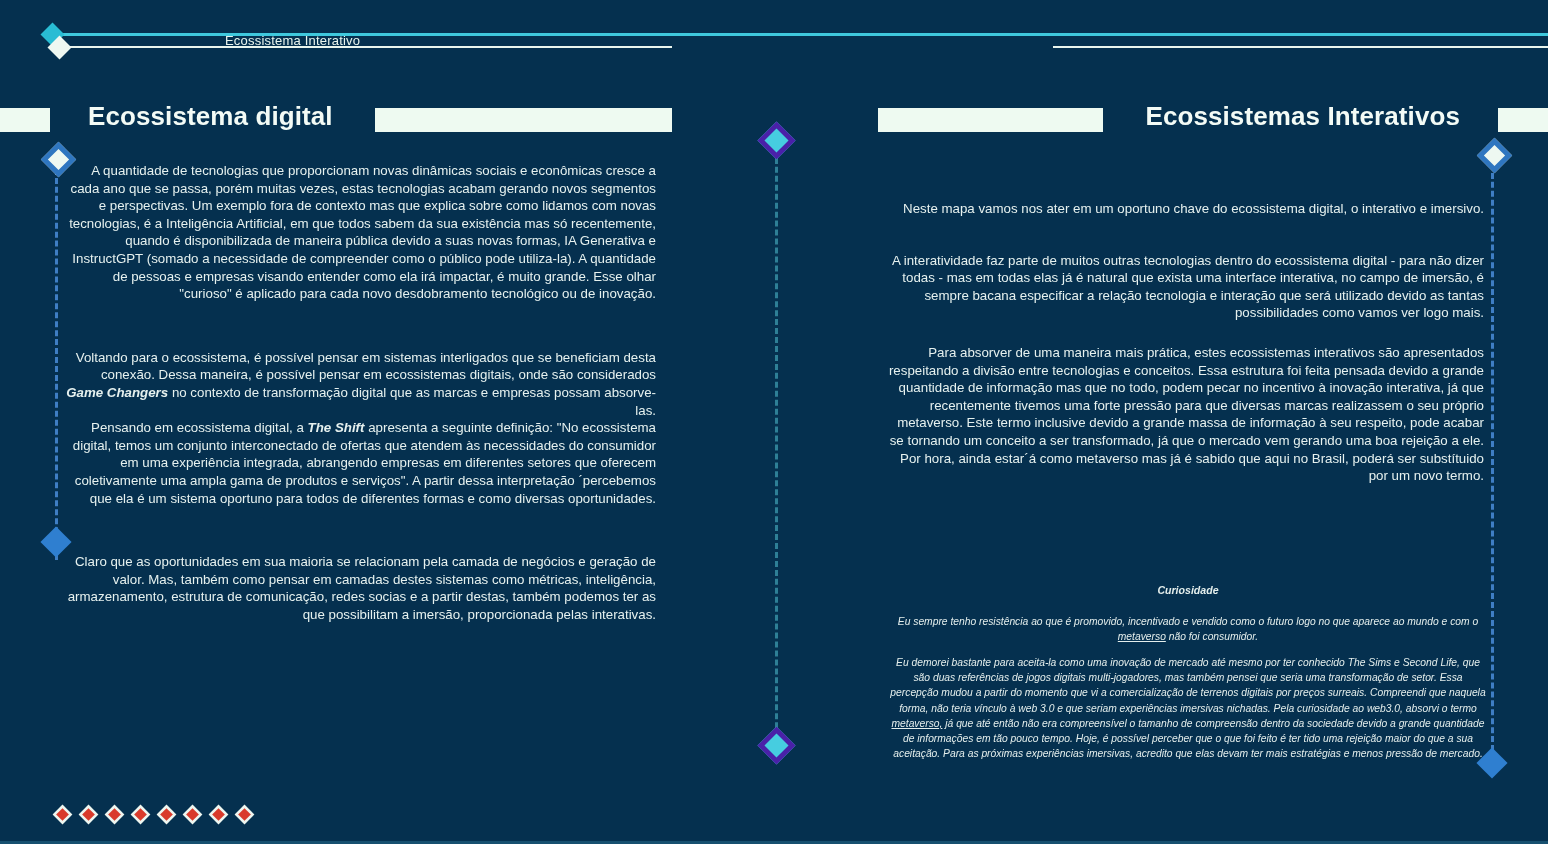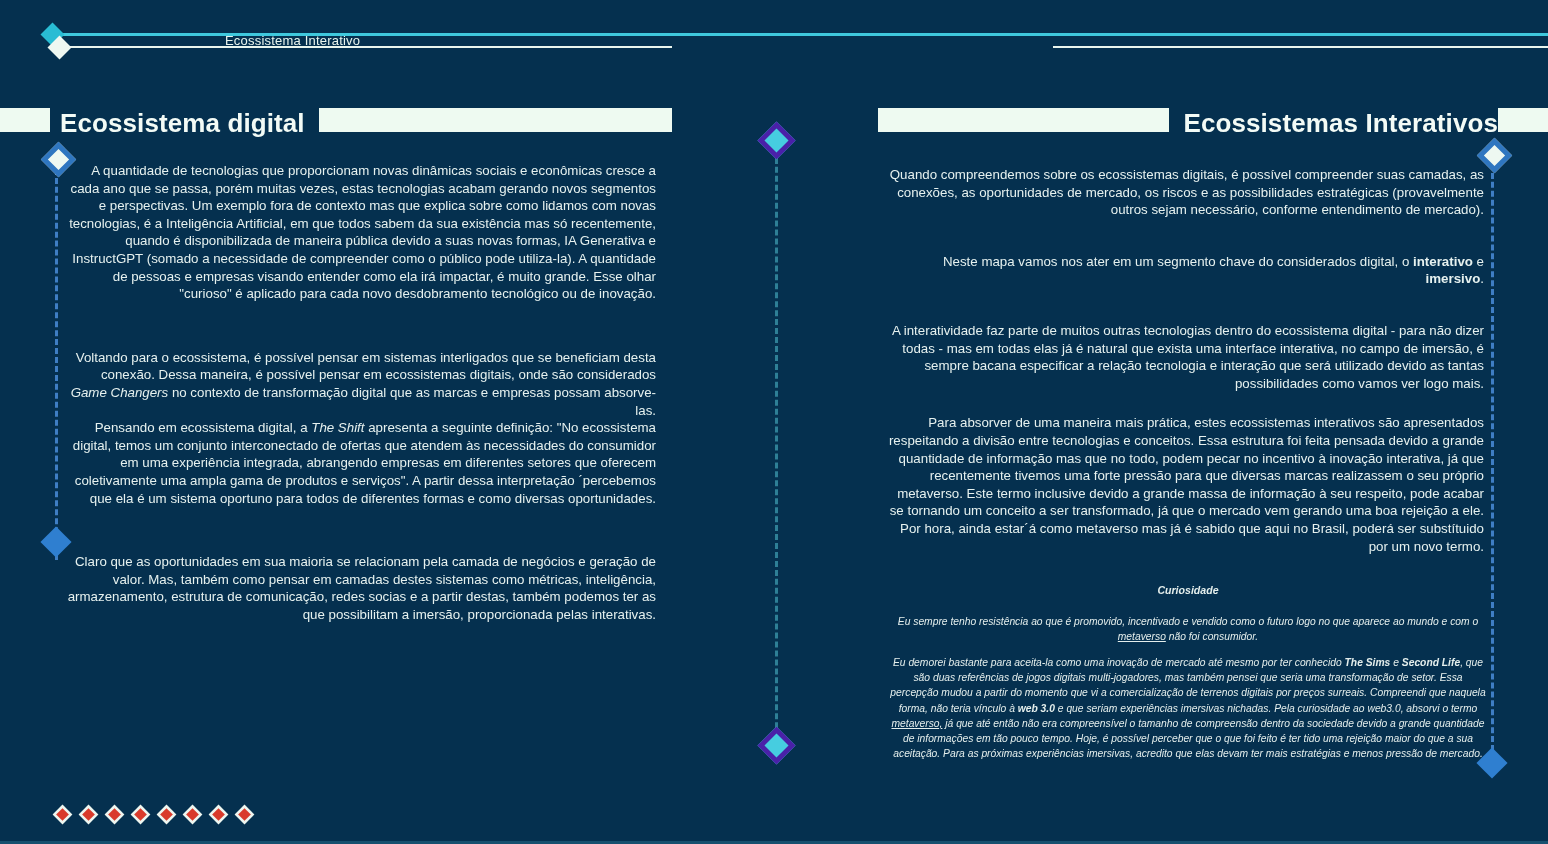--- a/index.html
+++ b/index.html
@@ -68,42 +68,43 @@
     width: 17px;
     height: 17px;
     background: #eff8f2;
     transform: rotate(45deg);
   }
 
   
   .title-row {
     position: absolute;
     display: flex;
-    align-items: flex-start;
+    align-items: flex-end;
     height: 24px;
+    gap: 28px;
   }
   .title-row.left  { left: 0px;  top: 108px; width: 672px; }
   .title-row.right { left: 878px; top: 108px; width: 670px; justify-content: flex-end; }
   .title-bar {
     background: #eefaf1;
     height: 24px;
   }
   .title-text {
     font-size: 26px;
     font-weight: bold;
     color: #f3fbf6;
     white-space: nowrap;
     letter-spacing: .1px;
   }
   .tb-l1 { width: 50px; }
   .tb-l2 { flex: 1 1 auto; margin-left: 14px; }
   .tb-r1 { flex: 1 1 auto; margin-right: 14px; }
   .tb-r2 { width: 50px; }
   .title-row.left .title-text  { margin-left: 10px; }
-  .title-row.right .title-text { }
+  .title-row.right .title-text { margin-right: 10px; }
 
   
   .vguide {
     position: absolute;
     width: 0;
     border-left: 3px dashed #3f7ec4;
   }
   .vguide.left  { left: 55px;   top: 160px; height: 400px; }
   .vguide.right { left: 1491px; top: 155px; height: 605px; }
   .vguide.center {
@@ -138,22 +139,22 @@
     font-size: 13.3px;
     line-height: 17.6px;
     color: #e6f1ef;
   }
   .col.left  { left: 62px;  top: 162px; width: 594px; text-align: right; }
   .col.right { left: 884px; top: 166px; width: 600px; text-align: right; }
   .col p { margin: 0; }
   .gap-sm { height: 22px; }
   .gap-md { height: 34px; }
   .gap-lg { height: 46px; }
-  em { font-style: italic; }
-  strong { font-weight: bold; }
+  em { font-style: italic; font-weight: bold; }
+  strong { font-weight: normal; }
 
   
   .curio {
     position: absolute;
     left: 890px;
     top: 583px;
     width: 596px;
     text-align: center;
     font-style: italic;
     font-size: 10.3px;
@@ -239,23 +240,22 @@
   <div class="col left">
     <p>A quantidade de tecnologias que proporcionam novas dinâmicas sociais e econômicas cresce a cada ano que se passa, porém muitas vezes, estas tecnologias acabam gerando novos segmentos e perspectivas. Um exemplo fora de contexto mas que explica sobre como lidamos com novas tecnologias, é a Inteligência Artificial, em que todos sabem da sua existência mas só recentemente, quando é disponibilizada de maneira pública devido a suas novas formas, IA Generativa e InstructGPT (somado a necessidade de compreender como o público pode utiliza-la). A quantidade de pessoas e empresas visando entender como ela irá impactar, é muito grande. Esse olhar "curioso" é aplicado para cada novo desdobramento tecnológico ou de inovação.</p>
     <div class="gap-lg"></div>
     <p><span>Voltando para o ecossistema, é possível pensar em sistemas interligados que se beneficiam desta conexão. Dessa maneira, é possível pensar em ecossistemas digitais, onde são considerados </span><em>Game Changers</em><span> no contexto de transformação digital que as marcas e empresas possam absorve-las.</span></p>
     <p><span>Pensando em ecossistema digital, a </span><em>The Shift</em><span> apresenta a seguinte definição: "No ecossistema digital, temos um conjunto interconectado de ofertas que atendem às necessidades do consumidor em uma experiência integrada, abrangendo empresas em  diferentes setores que oferecem coletivamente uma ampla gama de produtos  e serviços". A partir dessa interpretação ´percebemos que ela é um sistema oportuno para todos de diferentes formas e como diversas oportunidades.</span></p>
     <div class="gap-lg"></div>
     <p>Claro que as oportunidades em sua maioria se relacionam pela camada de negócios e geração de valor. Mas, também como pensar em camadas destes sistemas como métricas, inteligência, armazenamento, estrutura de comunicação, redes socias e a partir destas, também podemos ter as que possibilitam a imersão, proporcionada pelas interativas.</p>
   </div>
 
   <div class="col right">
-    <p>Quando compreendemos sobre os ecossistemas digitais, é possível compreender suas camadas, as conexões, as oportunidades de mercado, os riscos e as possibilidades estratégicas (provavelmente outros sejam necessário, conforme entendimento de mercado).</p>
     <div class="gap-md"></div>
-    <p><span>Neste mapa vamos nos ater em um segmento chave do considerados digital, o </span><strong>interativo</strong><span> e </span><strong>imersivo</strong><span>.</span></p>
+    <p><span>Neste mapa vamos nos ater em um oportuno chave do ecossistema digital, o </span><strong>interativo</strong><span> e </span><strong>imersivo</strong><span>.</span></p>
     <div class="gap-md"></div>
     <p>A interatividade faz parte de muitos outras tecnologias dentro do ecossistema digital - para não dizer todas - mas em todas elas já é natural que exista uma interface  interativa, no campo de imersão, é sempre bacana especificar a relação tecnologia e interação que será utilizado devido as tantas possibilidades como vamos ver logo mais.</p>
     <div class="gap-sm"></div>
     <p>Para absorver de uma maneira mais prática, estes ecossistemas interativos são apresentados respeitando a divisão entre  tecnologias e conceitos. Essa estrutura foi feita pensada devido a grande quantidade de informação mas que no todo, podem pecar no incentivo à inovação interativa, já que recentemente tivemos uma forte pressão para que diversas marcas realizassem o seu próprio metaverso.  Este termo inclusive devido a grande massa de informação à seu respeito, pode acabar se tornando um conceito a ser transformado, já que o mercado vem gerando uma boa rejeição a ele. Por hora, ainda estar´á como metaverso  mas já é sabido que aqui no Brasil, poderá ser substítuido por um novo termo.</p>
   </div>
 
   <div class="curio">
     <div class="curio-title">Curiosidade</div>
     <p><span>Eu sempre tenho resistência ao que é promovido, incentivado e vendido como o futuro logo no que aparece ao mundo e com o </span><u>metaverso</u><span> não foi consumidor.</span></p>
     <p><span>Eu demorei bastante para aceita-la como uma inovação de mercado até mesmo por ter conhecido </span><strong>The Sims</strong><span> e </span><strong>Second Life</strong><span>, que são duas referências de jogos digitais multi-jogadores, mas também pensei que seria uma transformação de setor.  Essa percepção mudou a partir do momento que vi a comercialização de terrenos digitais por preços surreais. Compreendi que naquela forma, não teria vínculo à </span><strong>web 3.0</strong><span> e que seriam experiências imersivas nichadas. Pela curiosidade ao web3.0, absorvi o termo </span><u>metaverso,</u><span> já que até então não era compreensível o tamanho de compreensão dentro da sociedade devido a grande quantidade de informações em tão pouco tempo. Hoje, é possível perceber que o que foi feito é ter tido uma rejeição maior do que a sua aceitação. Para as próximas experiências imersivas, acredito que elas devam ter mais estratégias e menos pressão de mercado.</span></p>

